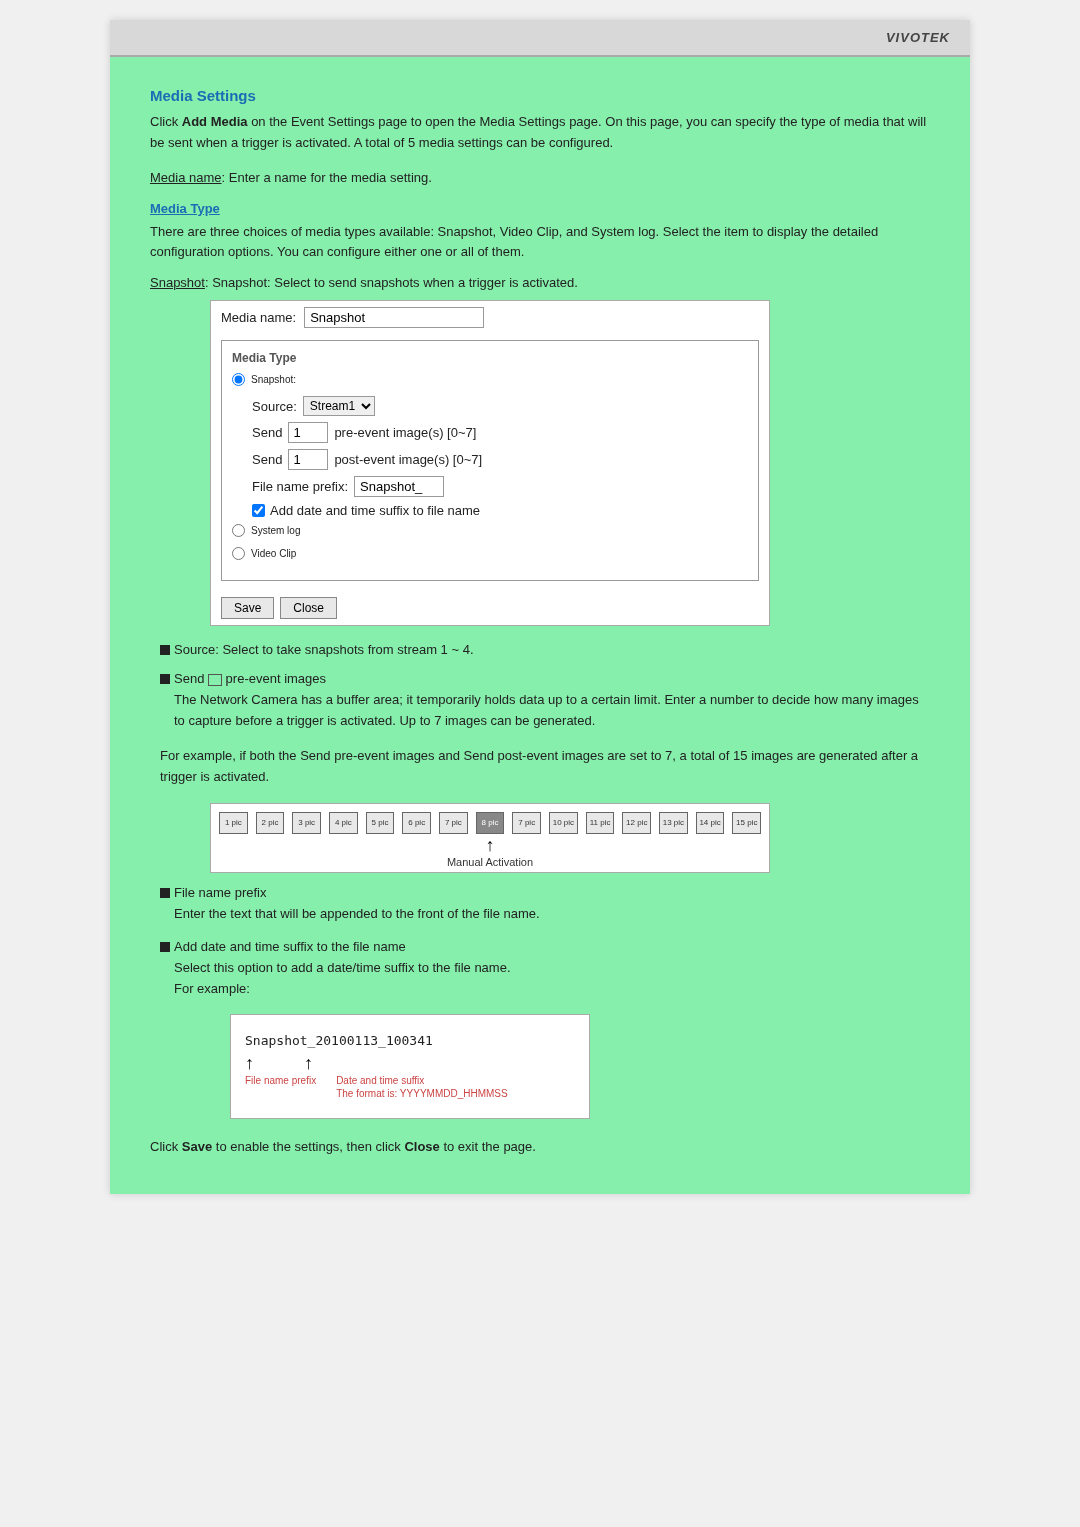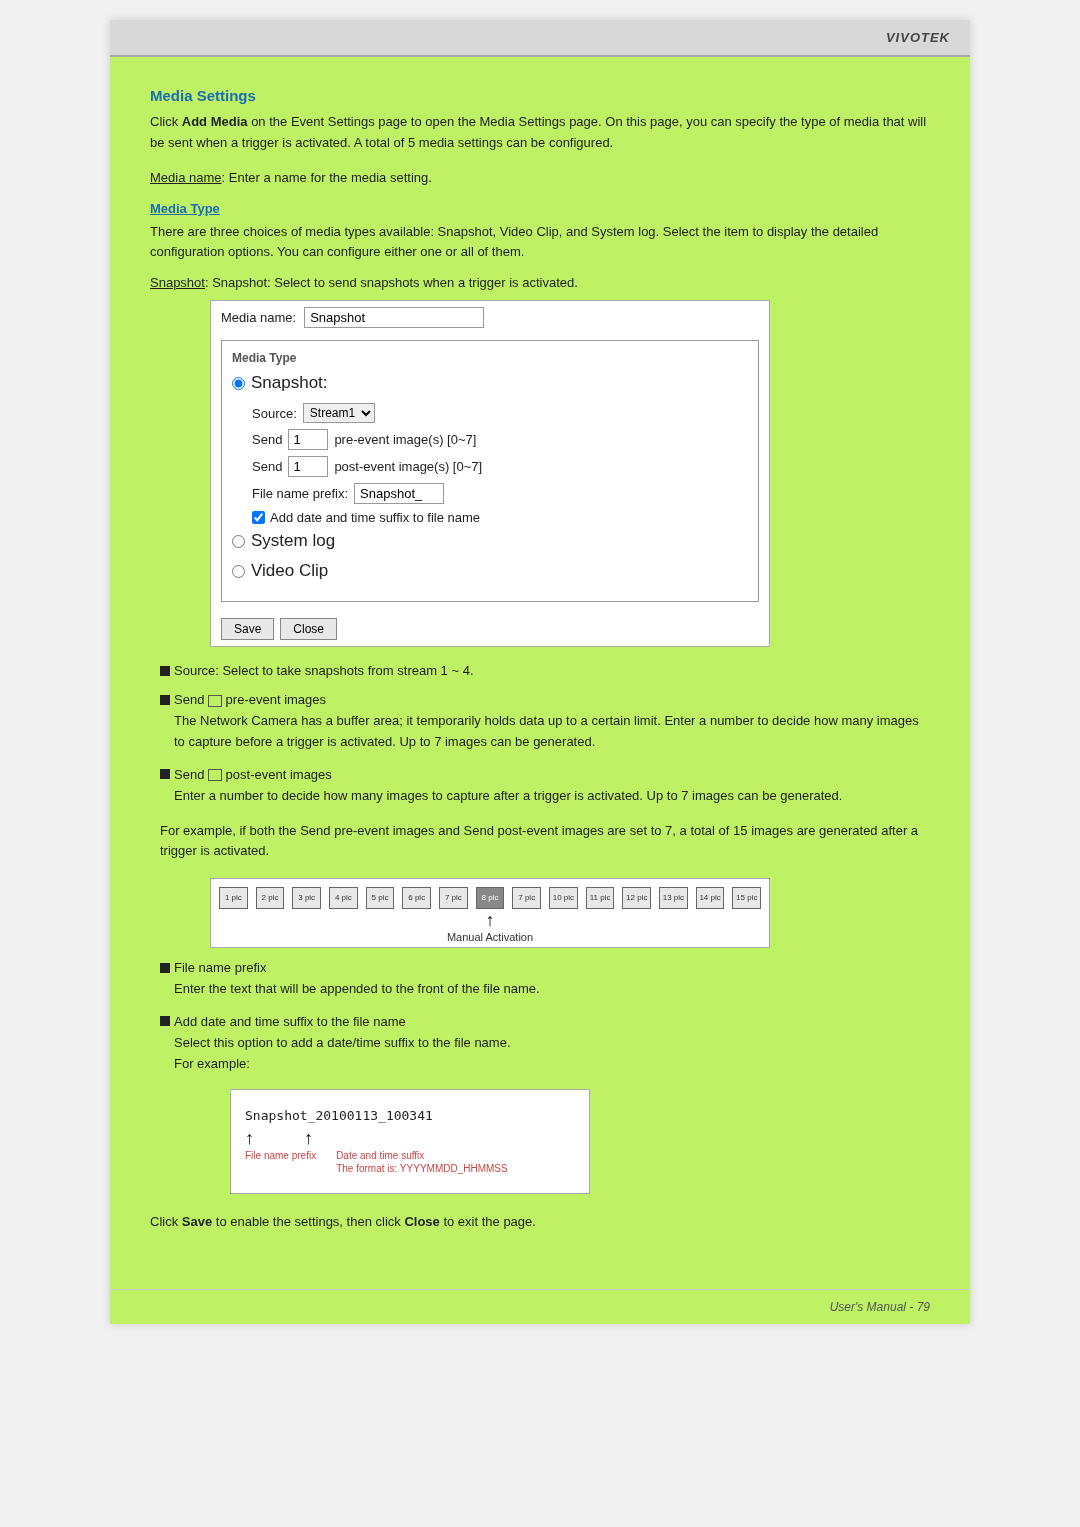--- a/index.html
+++ b/index.html
@@ -7,21 +7,21 @@
       font-family: Arial, sans-serif;
       font-size: 13px;
       background: #f0f0f0;
       display: flex;
       justify-content: center;
       align-items: flex-start;
       min-height: 1527px;
     }
     .page {
       width: 860px;
-      background: #bef264;
+      background: #86efac;
       margin: 20px auto;
       padding: 0;
       box-shadow: 0 0 8px rgba(0,0,0,0.15);
     }
     .header {
       background: #d8d8d8;
       padding: 10px 20px;
       text-align: right;
       border-bottom: 2px solid #aaaaaa;
     }
@@ -111,21 +111,21 @@
       color: #555;
       margin-bottom: 8px;
     }
     .radio-row {
       display: flex;
       align-items: center;
       gap: 6px;
       margin-bottom: 10px;
     }
     .radio-row label {
-      font-size: 17px;
+      font-size: 10px;
       color: #222;
     }
     .snapshot-options {
       margin-left: 20px;
       margin-bottom: 6px;
     }
     .option-row {
       display: flex;
       align-items: center;
       gap: 6px;
@@ -401,27 +401,20 @@
     </div>
 
     <div class="bullet-section">
       <div class="bullet-header">
         <span class="bullet-square"></span>
         <span>Send <span style="display:inline-block;width:14px;height:12px;border:1px solid #555;vertical-align:middle;"></span> pre-event images</span>
       </div>
       <div class="bullet-text">The Network Camera has a buffer area; it temporarily holds data up to a certain limit. Enter a number to decide how many images to capture before a trigger is activated. Up to 7 images can be generated.</div>
     </div>
 
-    <div class="bullet-section">
-      <div class="bullet-header">
-        <span class="bullet-square"></span>
-        <span>Send <span style="display:inline-block;width:14px;height:12px;border:1px solid #555;vertical-align:middle;"></span> post-event images</span>
-      </div>
-      <div class="bullet-text">Enter a number to decide how many images to capture after a trigger is activated. Up to 7 images can be generated.</div>
-    </div>
 
     <p class="intro-text" style="padding-left:10px;">For example, if both the Send pre-event images and Send post-event images are set to 7, a total of 15 images are generated after a trigger is activated.</p>
 
     <div class="image-strip-container">
       <div class="image-strip">
         <div class="img-cell">1 pic</div>
         <div class="img-cell">2 pic</div>
         <div class="img-cell">3 pic</div>
         <div class="img-cell">4 pic</div>
         <div class="img-cell">5 pic</div>
@@ -476,16 +469,13 @@
           <span>The format is: YYYYMMDD_HHMMSS</span>
         </div>
       </div>
     </div>
 
     <p class="footer-line">
       Click <strong>Save</strong> to enable the settings, then click <strong>Close</strong> to exit the page.
     </p>
   </div>
 
-  <div class="page-footer">
-    <span>User's Manual - 79</span>
-  </div>
 </div>
 
 </body></html>

